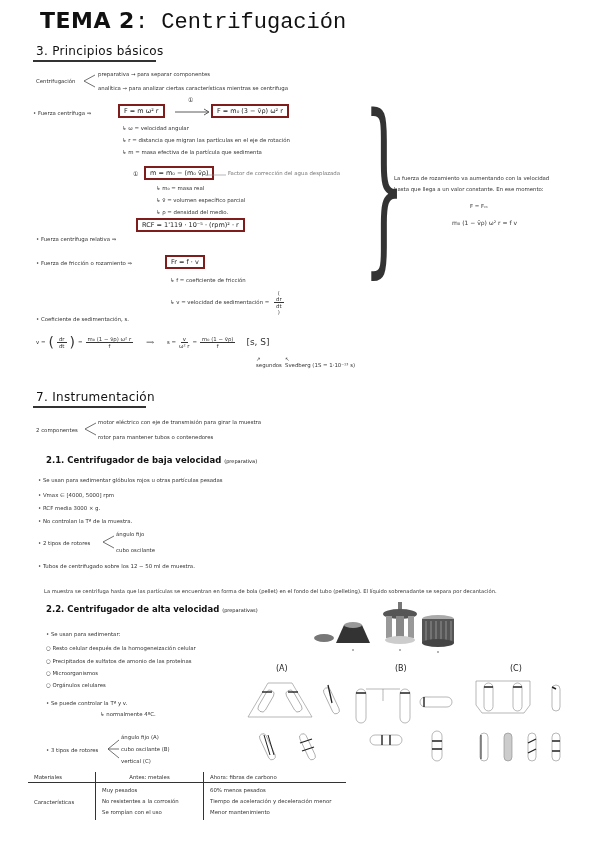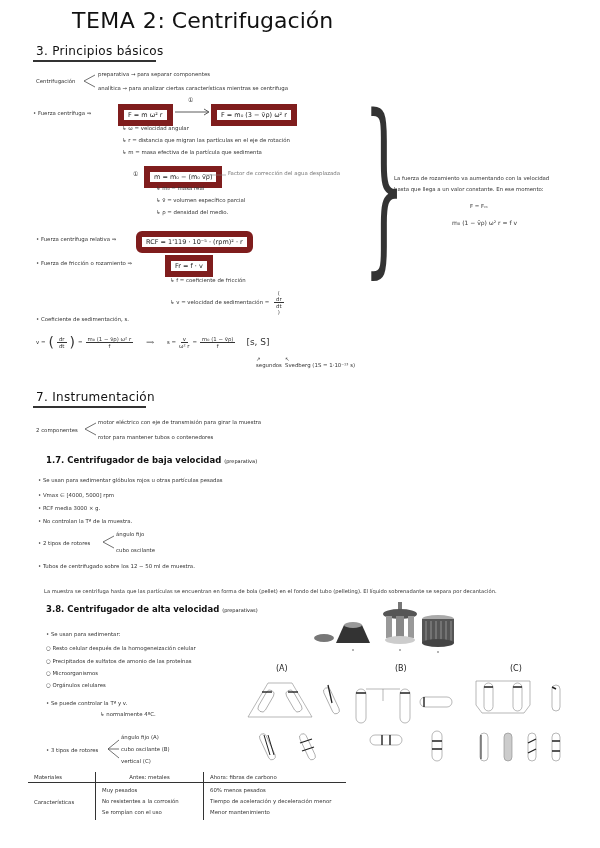--- a/index.html
+++ b/index.html
@@ -1,26 +1,26 @@
 <!DOCTYPE html>
 <html><head>
 <meta charset="utf-8">
 <style>
   html,body{margin:0;padding:0;background:#fff;}
   body{width:600px;height:848px;position:relative;overflow:hidden;font-family:"DejaVu Sans",sans-serif;color:#222;}
   .abs{position:absolute;white-space:nowrap;}
   .t{font-size:5.4px;color:#333;}
   .title{font-size:22px;color:#111;}
-  .title b{font-weight:400;letter-spacing:0.5px;margin-left:32px;}
-  .title span{font-weight:400;}
+  .title b{font-weight:700;letter-spacing:0.5px;}
+  .title span{font-weight:400;font-family:Liberation Mono, monospace;}
   .h1{font-size:12px;color:#111;font-weight:400;letter-spacing:0.3px;}
   .h1u{position:absolute;height:1.5px;background:#333;}
   .h2{font-size:8.5px;color:#111;font-weight:700;}
   .h2 small{font-size:5px;font-weight:400;}
-  .box{position:absolute;border:6px solid #7f1d1d;font-size:6.5px;padding:1px 4px;color:#222;white-space:nowrap;}
+  .box{position:absolute;border:2px solid #7f1d1d;font-size:6.5px;padding:1px 4px;color:#222;white-space:nowrap;}
   .arrowtxt{font-size:6px;}
   .brace{position:absolute;font-size:120px;line-height:1;color:#333;font-family:"DejaVu Serif",serif;}
   .frac{display:inline-flex;flex-direction:column;align-items:center;vertical-align:middle;font-size:5.4px;}
   .frac .n{border-bottom:0.8px solid #333;padding:0 2px;}
   .gray{color:#777;}
   table.mat{position:absolute;border-collapse:collapse;font-size:5.4px;color:#333;}
   table.mat td{padding:2px 6px;vertical-align:middle;}
   .fig{position:absolute;}
   .small-lbl{font-size:8px;color:#222;}
 </style>
@@ -58,21 +58,21 @@
 <svg class="abs" style="left:205px;top:172px;" width="22" height="6">
     <path d="M0 3 L21 3" stroke="#888" stroke-width="0.6"></path>
   </svg>
 <div class="abs t gray" style="left:228px;top:170px;">Factor de corrección del agua desplazada</div>
 
 <div class="abs t" style="left:156px;top:185px;">↳ <span>m₀ = masa real</span></div>
 <div class="abs t" style="left:156px;top:197px;">↳ <span>v̄ = volumen específico parcial</span></div>
 <div class="abs t" style="left:156px;top:209px;">↳ <span>ρ = densidad del medio.</span></div>
 
 <div class="abs t" style="left:36px;top:236px;">• Fuerza centrífuga relativa ⇒</div>
-<div class="box" style="left:136px;top:231px;border-radius:6px;">RCF = 1'119 · 10⁻⁵ · (rpm)² · r</div>
+<div class="box" style="left:136px;top:218px;">RCF = 1'119 · 10⁻⁵ · (rpm)² · r</div>
 
 <div class="abs t" style="left:36px;top:260px;">• Fuerza de fricción o rozamiento ⇒</div>
 <div class="box" style="left:165px;top:255px;">Fr = f · v</div>
 <div class="abs t" style="left:170px;top:277px;">↳ <span>f = coeficiente de fricción</span></div>
 <div class="abs t" style="left:170px;top:290px;">↳ <span>v = velocidad de sedimentación =</span>
   <span class="frac" style="margin-left:3px;">(<span style="display:inline-flex;flex-direction:column;align-items:center;">
         <span class="n">dr</span>
         <span>dt</span>
       </span>)</span>
 </div>
@@ -116,36 +116,36 @@
 <div class="abs h1" style="left:36px;top:390px;">7. Instrumentación</div>
 <div class="h1u" style="left:33px;top:406px;width:113px;"></div>
 
 <div class="abs t" style="left:36px;top:427px;">2 componentes</div>
 <svg class="abs" style="left:84px;top:421px;" width="14" height="16">
     <path d="M1 8 L12 2 M1 8 L12 14" stroke="#333" stroke-width="0.7" fill="none"></path>
   </svg>
 <div class="abs t" style="left:98px;top:419px;">motor eléctrico con eje de transmisión para girar la muestra</div>
 <div class="abs t" style="left:98px;top:434px;">rotor para mantener tubos o contenedores</div>
 
-<div class="abs h2" style="left:46px;top:455px;"><span>1.7. Centrifugador de baja velocidad</span> <small>(preparativa)</small></div>
+<div class="abs h2" style="left:46px;top:455px;"><span>2.1. Centrifugador de baja velocidad</span> <small>(preparativa)</small></div>
 <div class="abs t" style="left:38px;top:477px;">• Se usan para sedimentar glóbulos rojos u otras partículas pesadas</div>
 <div class="abs t" style="left:38px;top:492px;">• Vmax ∈ [4000, 5000] rpm</div>
 <div class="abs t" style="left:38px;top:505px;">• RCF media 3000 × g.</div>
 <div class="abs t" style="left:38px;top:518px;">• No controlan la Tª de la muestra.</div>
 <div class="abs t" style="left:38px;top:540px;">• 2 tipos de rotores</div>
 <svg class="abs" style="left:102px;top:534px;" width="14" height="16">
     <path d="M1 8 L12 2 M1 8 L12 14" stroke="#333" stroke-width="0.7" fill="none"></path>
   </svg>
 <div class="abs t" style="left:116px;top:531px;">ángulo fijo</div>
 <div class="abs t" style="left:116px;top:547px;">cubo oscilante</div>
 <div class="abs t" style="left:38px;top:563px;">• Tubos de centrifugado sobre los 12 − 50 ml de muestra.</div>
 
 <div class="abs t" style="left:44px;top:588px;font-size:5.2px;">La muestra se centrifuga hasta que las partículas se encuentran en forma de bola (pellet) en el fondo del tubo (pelleting). El líquido sobrenadante se separa por decantación.</div>
 
-<div class="abs h2" style="left:46px;top:604px;"><span>3.8. Centrifugador de alta velocidad</span> <small>(preparativas)</small></div>
+<div class="abs h2" style="left:46px;top:604px;"><span>2.2. Centrifugador de alta velocidad</span> <small>(preparativas)</small></div>
 <div class="abs t" style="left:46px;top:631px;">• Se usan para sedimentar:</div>
 <div class="abs t" style="left:46px;top:645px;">○ Resto celular después de la homogeneización celular</div>
 <div class="abs t" style="left:46px;top:658px;">○ Precipitados de sulfatos de amonio de las proteínas</div>
 <div class="abs t" style="left:46px;top:670px;">○ Microorganismos</div>
 <div class="abs t" style="left:46px;top:682px;">○ Orgánulos celulares</div>
 <div class="abs t" style="left:46px;top:700px;">• Se puede controlar la Tª y v.</div>
 <div class="abs t" style="left:100px;top:711px;">↳ normalmente 4ºC.</div>
 <div class="abs t" style="left:46px;top:747px;">• 3 tipos de rotores</div>
 <svg class="abs" style="left:107px;top:738px;" width="14" height="22">
     <path d="M1 11 L12 2 M1 11 L12 11 M1 11 L12 20" stroke="#333" stroke-width="0.7" fill="none"></path>

